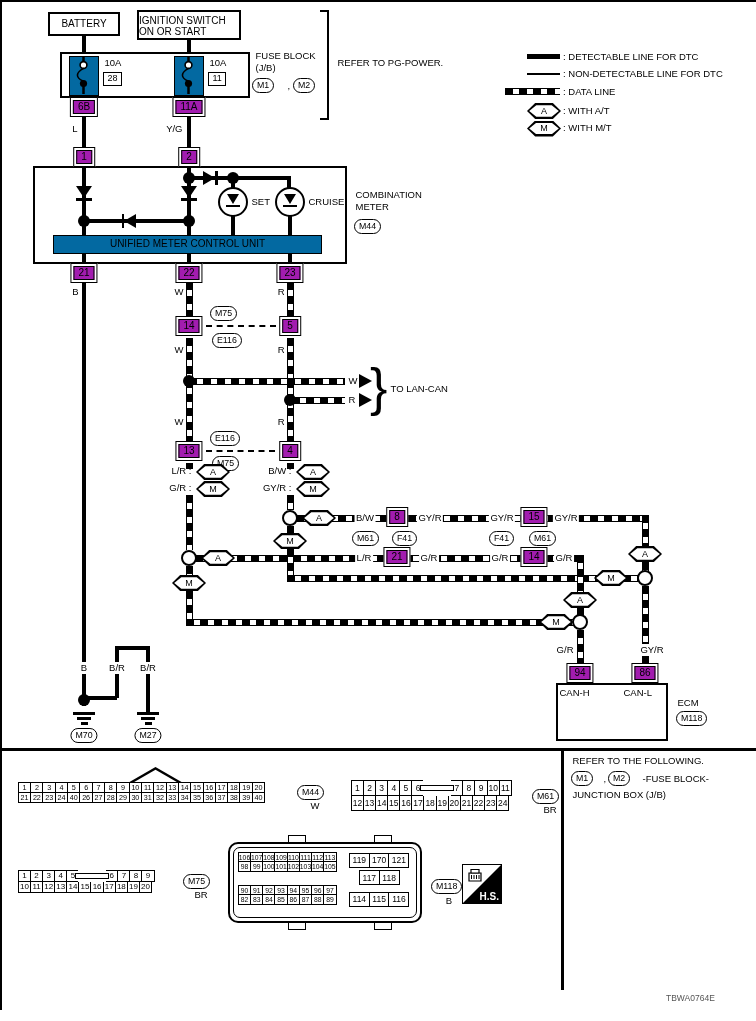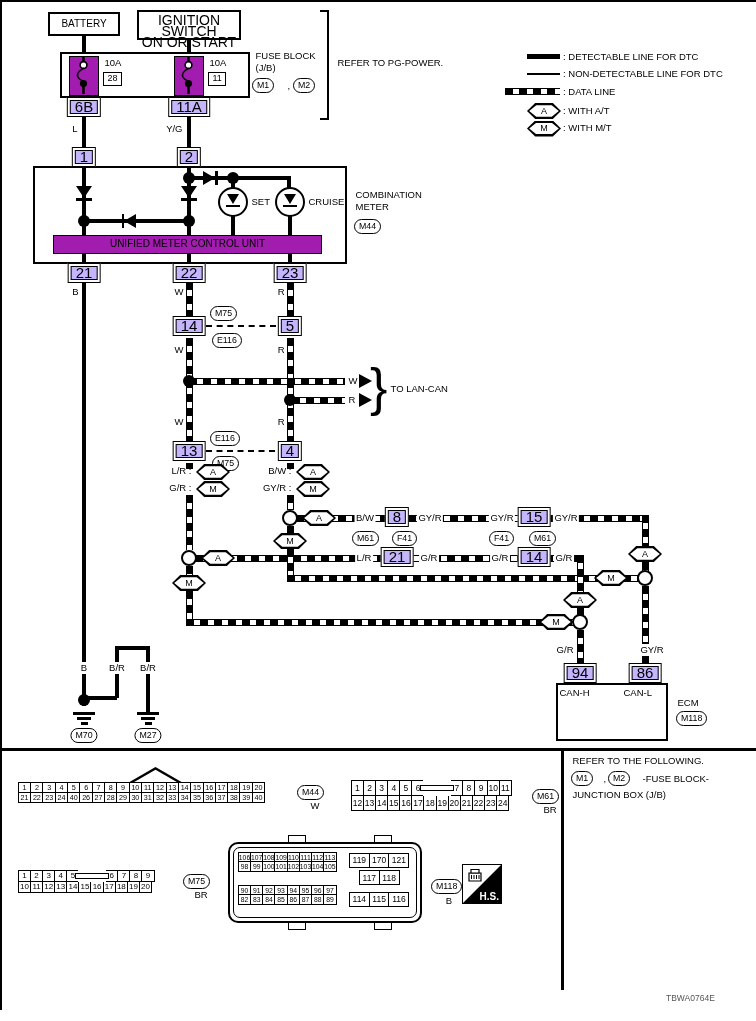--- a/index.html
+++ b/index.html
@@ -2,27 +2,27 @@
 <html><head>
 <meta charset="utf-8">
 <style>
   html,body{margin:0;padding:0;background:#fff}
   #page{position:relative;width:756px;height:1021px;background:#fff;font-family:"Liberation Sans",sans-serif;color:#000;overflow:hidden}
   .sl{position:absolute;background:#000}
   .dh{position:absolute;height:7px;box-sizing:border-box;border-top:1.4px solid #000;border-bottom:1.4px solid #000;background:repeating-linear-gradient(90deg,#000 0 8px,#fff 8px 14px)}
   .dv{position:absolute;width:7px;box-sizing:border-box;border-left:1.4px solid #000;border-right:1.4px solid #000;background:repeating-linear-gradient(180deg,#000 0 8px,#fff 8px 14px)}
   .dsh{position:absolute;height:0;border-top:2px dashed #000}
   .box{position:absolute;border:2px solid #000;background:#fff;box-sizing:border-box}
-  .box1{position:absolute;border:1.6px solid #000;background:#a21caf;box-sizing:border-box}
+  .box1{position:absolute;border:1.6px solid #000;background:#0369a1;box-sizing:border-box}
   .wl{position:absolute;font-size:9.5px;line-height:12px;background:#fff;padding:0 1.5px;white-space:nowrap;z-index:3}
   .nt{background:transparent}
   .ra{transform:translateX(-100%)}
   .ct{transform:translateX(-50%)}
   .p2{position:absolute;border:1.6px solid #000;background:#fff;padding:2px;z-index:3;transform:translateX(-50%)}
-  .p2>span{display:block;border:1.6px solid #000;padding:0 4px;font-size:15px;line-height:11.5px;background:#c4b5fd;white-space:nowrap;text-align:center}
+  .p2>span{display:block;border:1.6px solid #000;padding:0 4px;font-size:10px;line-height:11.5px;background:#a21caf;white-space:nowrap;text-align:center}
   .ov{position:absolute;border:1.6px solid #000;border-radius:10px;font-size:8.8px;line-height:11px;padding:1px 4px;background:#fff;white-space:nowrap;z-index:4;text-align:center}
   .hx{position:absolute;width:34px;height:16px;display:flex;align-items:center;justify-content:center;z-index:4}
   .hx::before{content:"";position:absolute;inset:0;background:#000;clip-path:polygon(0 50%,24% 0,76% 0,100% 50%,76% 100%,24% 100%)}
   .hx::after{content:"";position:absolute;inset:2.2px;background:#fff;clip-path:polygon(0 50%,24% 0,76% 0,100% 50%,76% 100%,24% 100%)}
   .hx>i{position:relative;z-index:2;font-style:normal;font-size:9px;line-height:9px}
   .oc{position:absolute;width:16px;height:16px;border:2.4px solid #000;border-radius:50%;background:#fff;box-sizing:border-box;z-index:4}
   .jd{position:absolute;width:12px;height:12px;background:#000;border-radius:50%;z-index:4}
   .ar{position:absolute;width:0;height:0;border-top:7.5px solid transparent;border-bottom:7.5px solid transparent;border-left:13px solid #000}
   .trid{position:absolute;width:0;height:0;border-left:8px solid transparent;border-right:8px solid transparent;border-top:12px solid #000;z-index:2}
   .trir{position:absolute;width:0;height:0;border-top:7px solid transparent;border-bottom:7px solid transparent;border-left:12px solid #000;z-index:2}
@@ -73,21 +73,21 @@
     </div>
   <div class="lgtxt" style="left:563px;top:105px">: WITH A/T</div>
   <div class="hx" style="left:527px;top:120.5px">
       <i>M</i>
     </div>
   <div class="lgtxt" style="left:563px;top:122px">: WITH M/T</div>
 
   <div class="sl" style="left:82px;top:36px;width:4px;height:18px"></div>
   <div class="sl" style="left:187px;top:40px;width:4px;height:14px"></div>
   <div class="box" style="left:48px;top:12px;width:72px;height:24px;text-align:center;font-size:10px;line-height:20px">BATTERY</div>
-  <div class="box" style="left:137px;top:10px;width:104px;height:30px;text-align:center;font-size:14px;line-height:11px;padding-top:3px">
+  <div class="box" style="left:137px;top:10px;width:104px;height:30px;font-size:10px;line-height:11px;padding-top:3px">
     <div>IGNITION SWITCH</div>
     <div>ON OR START</div>
   </div>
   <div class="box" style="left:60px;top:52px;width:190px;height:46px"></div>
   <div class="box1" style="left:69px;top:56px;width:30px;height:40px"><svg width="27" height="37" viewBox="0 0 27 37">
         <line x1="13.5" y1="0" x2="13.5" y2="4" stroke="#000" stroke-width="2.5"></line>
         <circle cx="13.5" cy="8" r="3.4" fill="#fff" stroke="#000" stroke-width="1.6"></circle>
         <path d="M13.5 11.4 C5.5 16,5.5 20.5,13 24" fill="none" stroke="#000" stroke-width="1.6"></path>
         <circle cx="13.5" cy="26.5" r="3.6" fill="#000"></circle>
         <line x1="13.5" y1="26.5" x2="13.5" y2="37" stroke="#000" stroke-width="2.5"></line>

